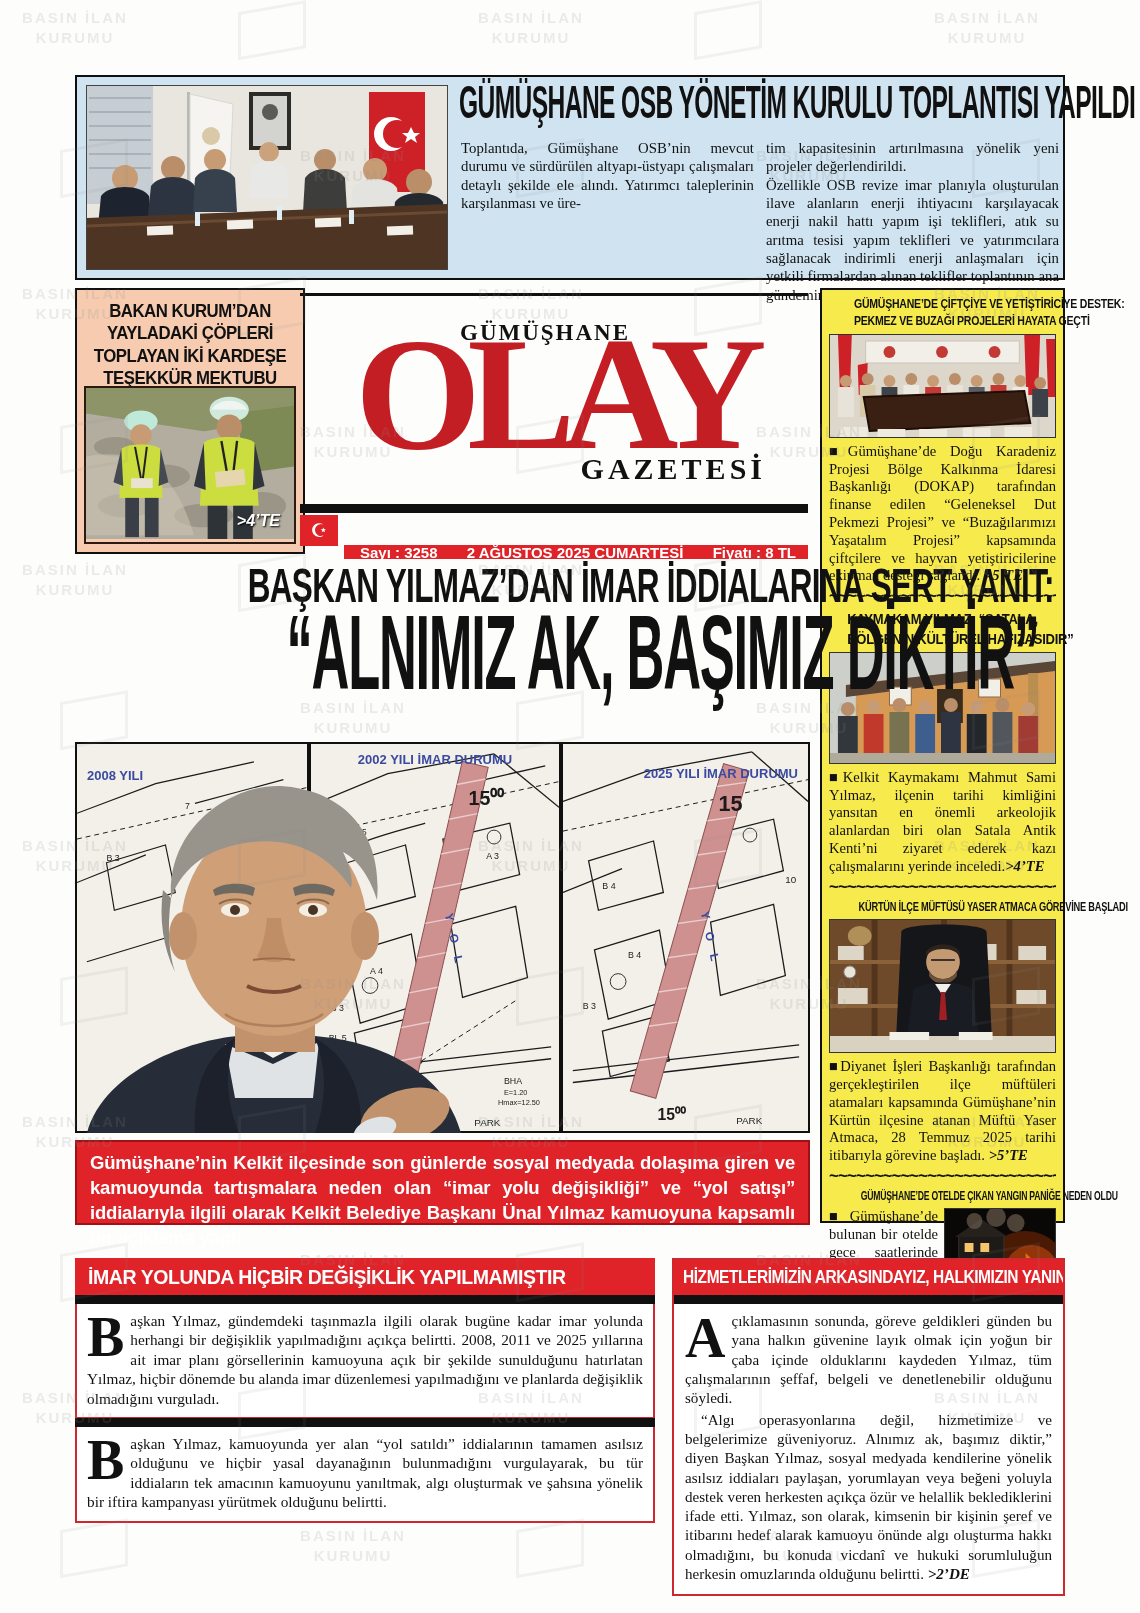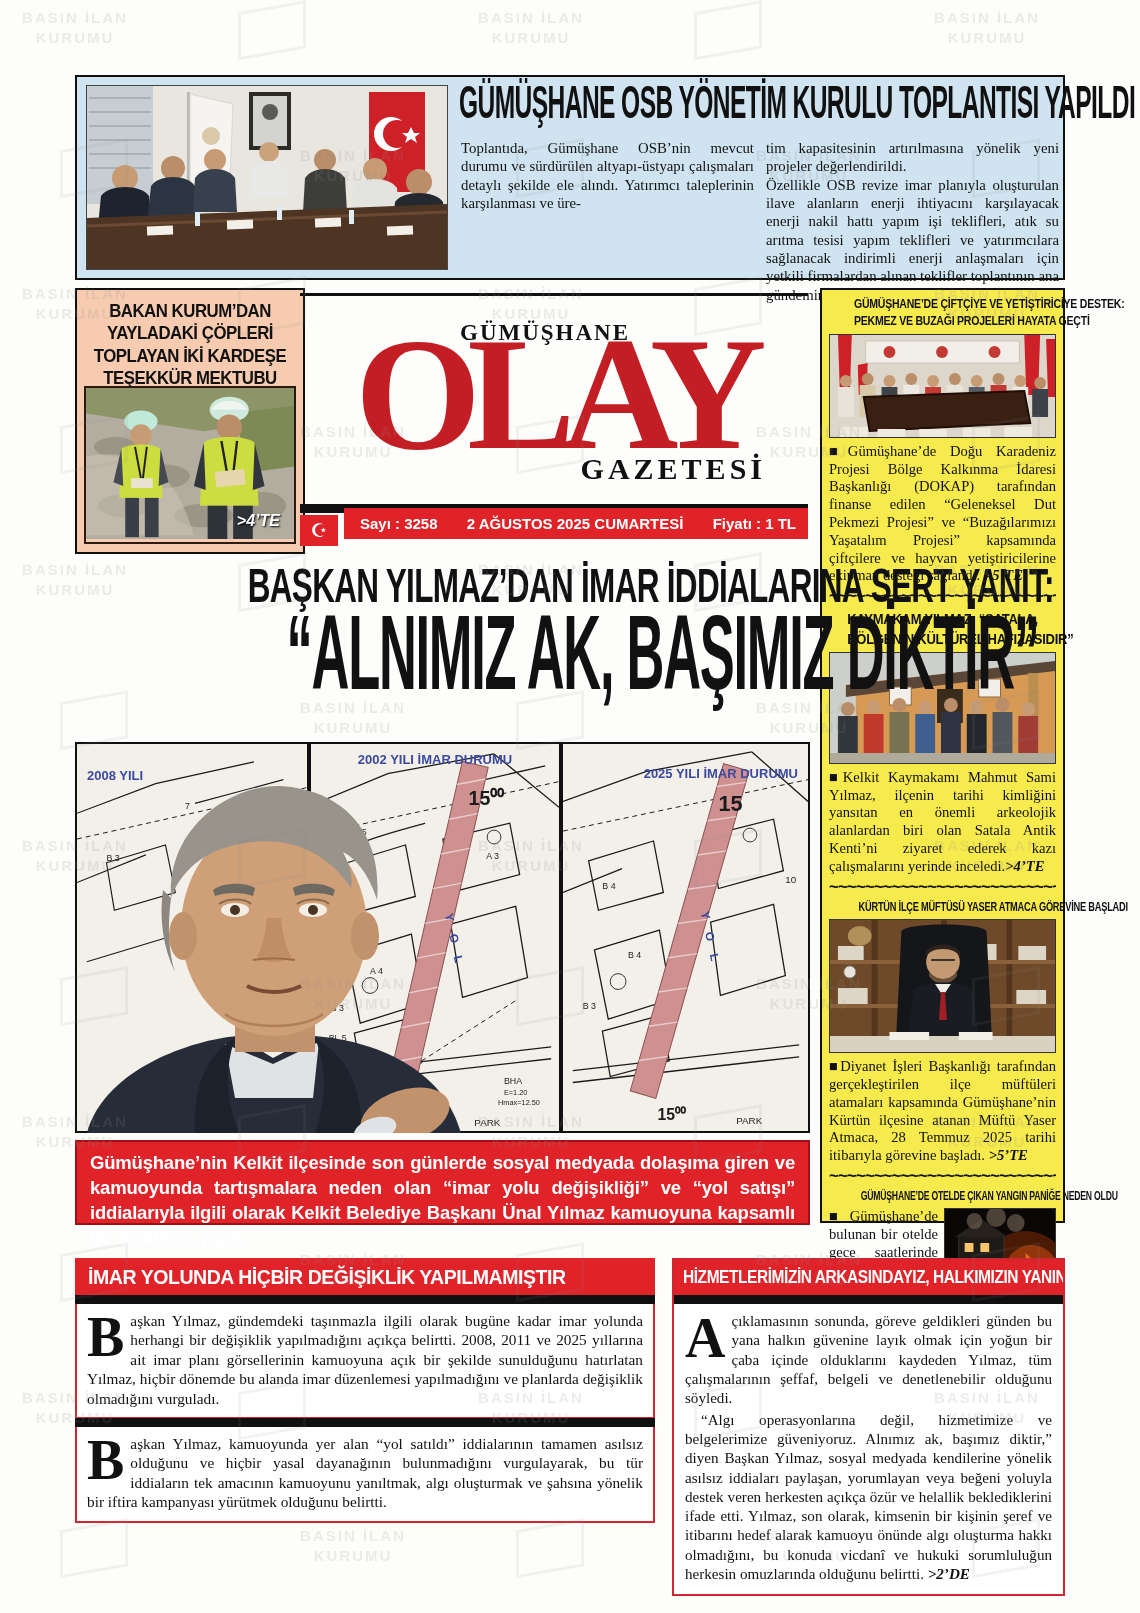--- a/index.html
+++ b/index.html
@@ -29,21 +29,21 @@
   .leftbox .hl{margin-top:10px;font-weight:bold;font-size:17.5px;line-height:1.28;transform:scaleX(.96);transform-origin:center;letter-spacing:-0.5px;}
   .leftbox .photo{position:absolute;left:7px;top:96px;width:212px;height:158px;border:2px solid #2a1a12;box-sizing:border-box;}
   .leftbox .ref{position:absolute;right:14px;bottom:12px;color:#fff;font-weight:bold;font-style:italic;font-size:16px;text-shadow:1px 1px 2px #000;}
 
   
   .masthead{left:300px;top:293px;width:508px;height:211px;border-top:3px solid #101010;box-sizing:border-box;text-align:center;}
   .mh-city{position:absolute;left:160px;top:24px;font-family:"Liberation Serif",serif;font-weight:bold;font-size:23px;letter-spacing:2px;color:#111;}
   .mh-name{font-family:"Liberation Serif",serif;font-weight:bold;font-size:162px;line-height:196px;letter-spacing:-0.085em;color:#c41e25;}
   .mh-sub{position:absolute;right:42px;top:156px;font-family:"Liberation Serif",serif;font-weight:bold;font-size:30px;letter-spacing:4px;color:#111;}
   .mh-blackbar{left:300px;top:504px;width:508px;height:9px;background:#101010;}
-  .datebar{left:344px;top:508px;width:464px;height:31px;background:#df2329;color:#fff;display:flex;align-items:center;justify-content:space-between;padding:0 12px 0 16px;box-sizing:border-box;font-weight:bold;font-size:15px;}
+  .datebar{left:344px;top:545px;width:464px;height:14px;background:#df2329;color:#fff;display:flex;align-items:center;justify-content:space-between;padding:0 12px 0 16px;box-sizing:border-box;font-weight:bold;font-size:15px;}
   .flagbox{left:300px;top:515px;width:38px;height:31px;background:#df2329;color:#fff;display:flex;align-items:center;justify-content:center;font-size:19px;}
 
   
   .sidebar{left:820px;top:288px;width:245px;height:935px;background:#f6ea4d;border:2px solid #101010;box-sizing:border-box;padding:6px 7px;}
   .sb-h{text-align:center;font-weight:bold;line-height:1.25;letter-spacing:-0.3px;}
   .sb-h .l{display:block;white-space:nowrap;transform:scaleX(.78);transform-origin:center;}
   .sb-a1 .l{font-size:13.5px;}
   .sb-a2 .l{font-size:15.5px;transform:scaleX(.84);}
   .sb-a3 .l{font-size:12.5px;transform:scaleX(.74);}
   .sb-a4 .l{font-size:12px;transform:scaleX(.72);}
@@ -212,21 +212,21 @@
 <div class="abs masthead">
   <div class="mh-city">GÜMÜŞHANE</div>
   <div class="mh-name">OLAY</div>
   <div class="mh-sub">GAZETESİ</div>
 </div>
 <div class="abs mh-blackbar"></div>
 <div class="abs flagbox">☪</div>
 <div class="abs datebar">
   <span>Sayı : 3258</span>
   <span>2 AĞUSTOS 2025 CUMARTESİ</span>
-  <span>Fiyatı : 1 TL</span>
+  <span>Fiyatı : 8 TL</span>
 </div>
 
 <div class="abs sidebar">
 
   <div>
     <div class="sb-h sb-a1">
       <span class="l">GÜMÜŞHANE’DE ÇİFTÇİYE VE YETİŞTİRİCİYE DESTEK:</span>
       <span class="l">PEKMEZ VE BUZAĞI PROJELERİ HAYATA GEÇTİ</span>
     </div>
     <div class="sb-photo" style="height:104px">

